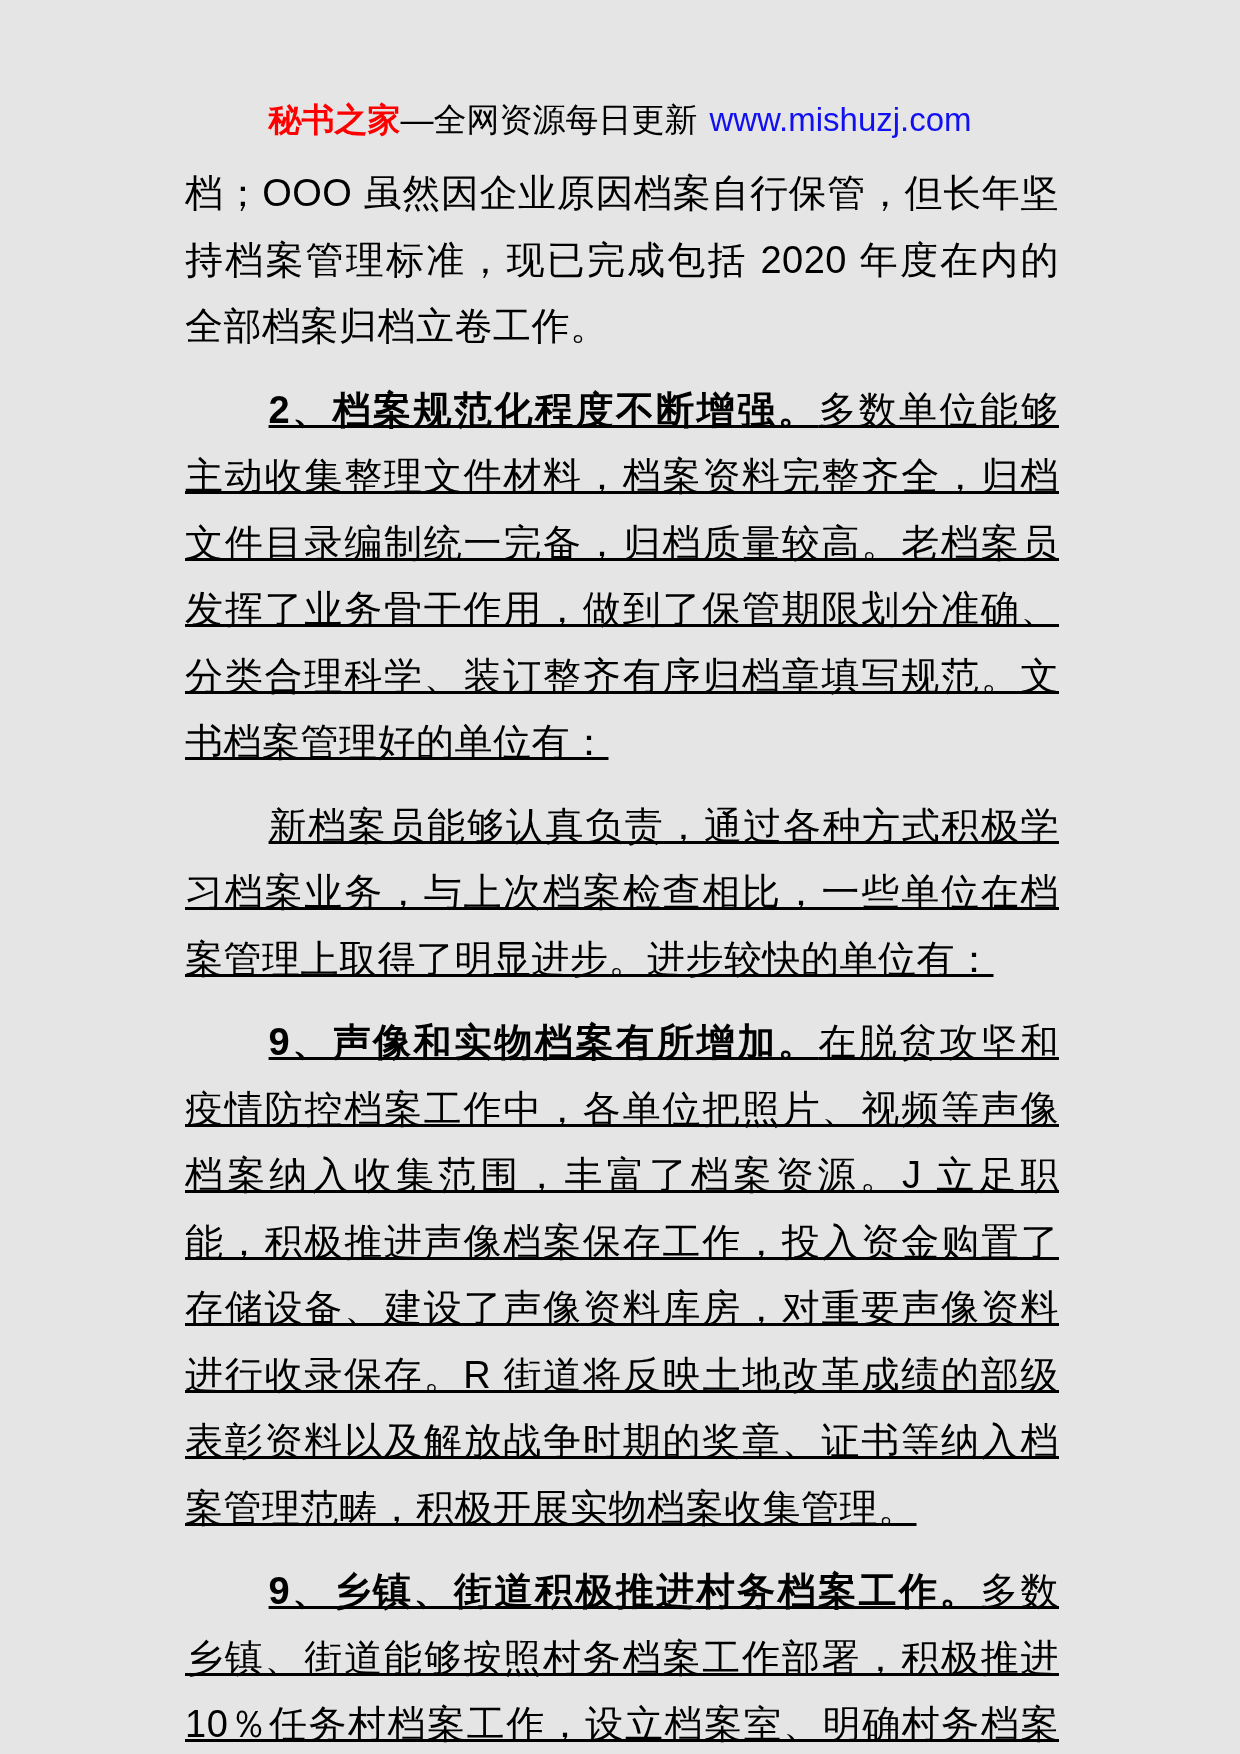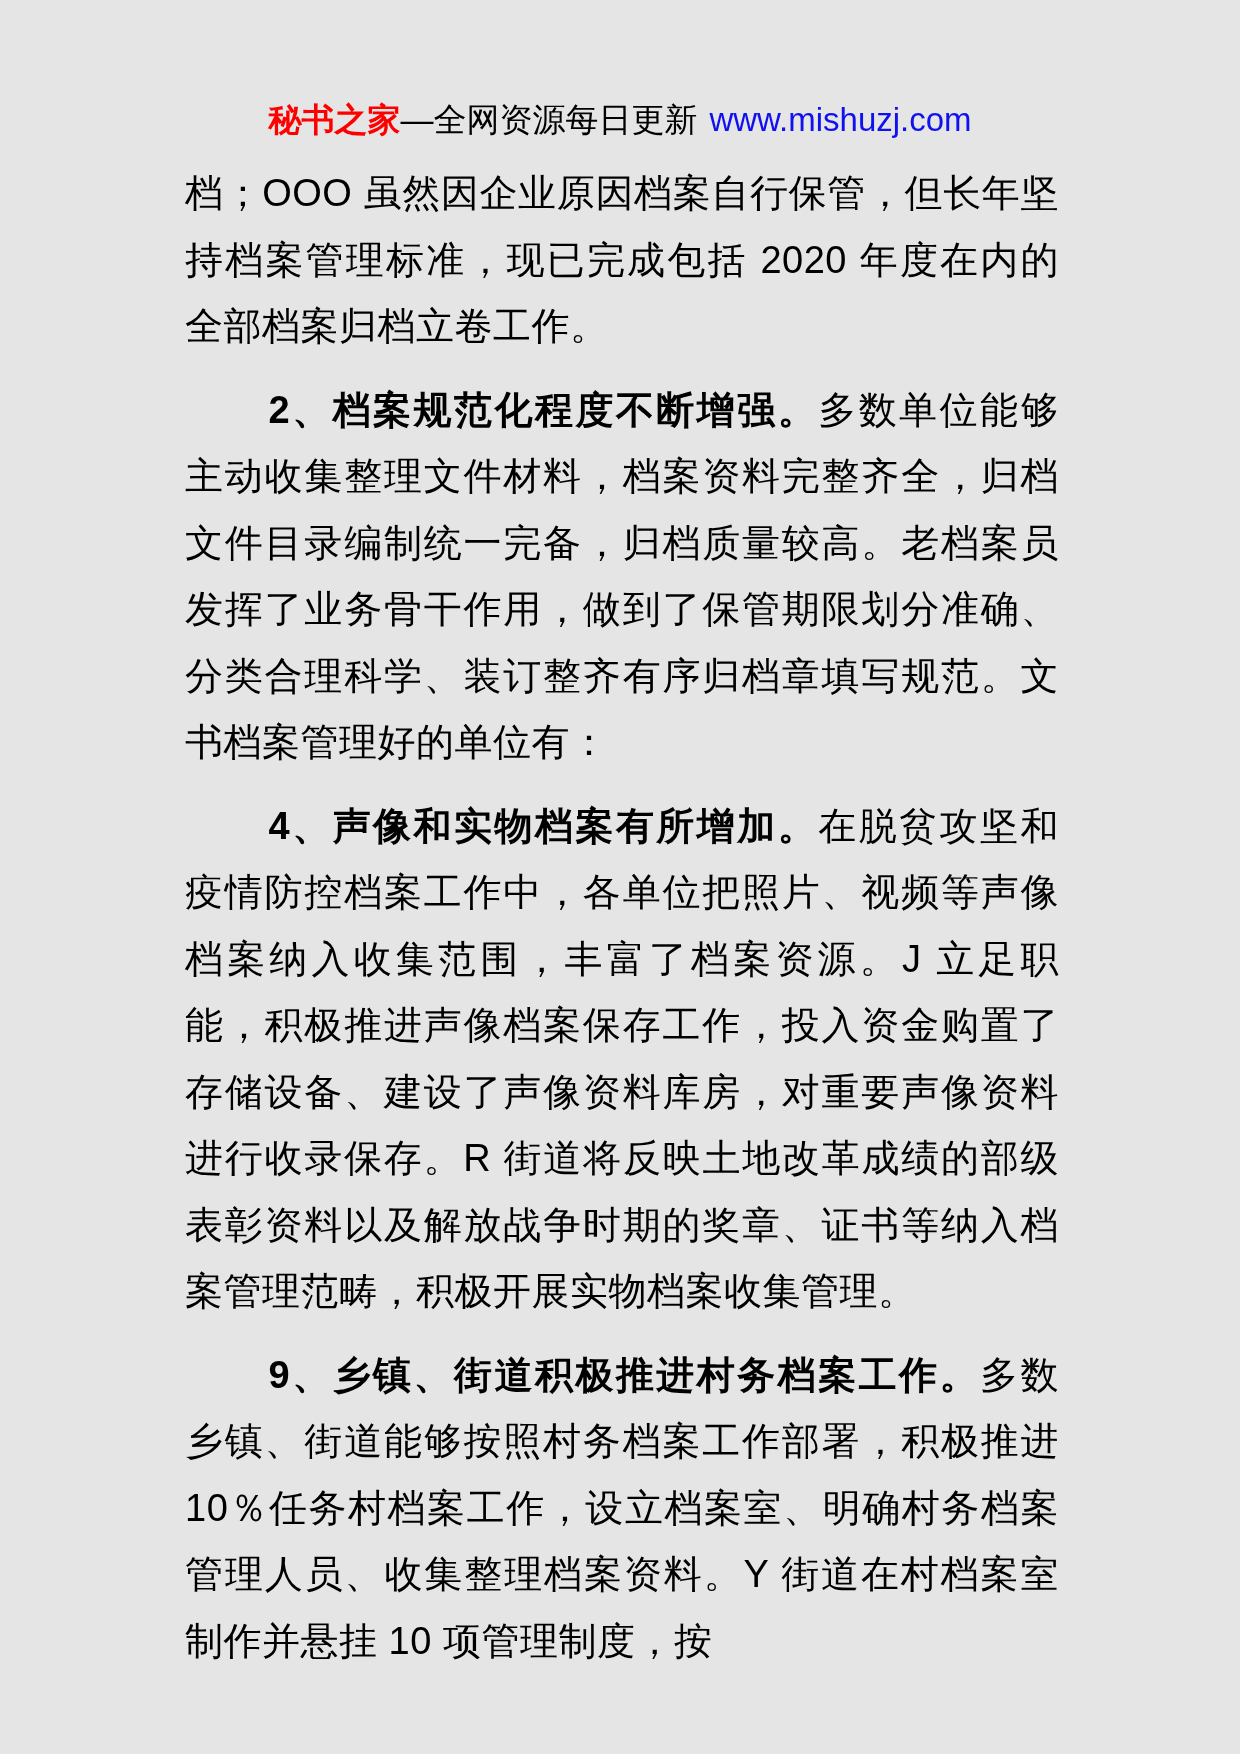--- a/index.html
+++ b/index.html
@@ -38,31 +38,33 @@
     line-height: 66.5px;
     text-align: justify;
     letter-spacing: 0.5px;
   }
   .para {
     margin: 17px;
     padding: 0;
   }
   .para.indent {
     text-indent: 2.2em;
+    text-decoration: underline;
   }
   .seg.bold {
     font-weight: 700;
   }
 </style>
 </head>
 <body>
 
 <div class="page">
   <div class="doc-header">
     <span class="site-name" style="color: rgb(255, 0, 0);">秘书之家</span><span class="separator" style="color: rgb(0, 0, 0);">—</span><span class="tagline" style="color: rgb(0, 0, 0);">全网资源每日更新</span><span class="site-url" style="color: rgb(16, 16, 240);">www.mishuzj.com</span>
   </div>
   <div class="doc-body">
       <p class="para"><span class="seg">档；OOO 虽然因企业原因档案自行保管，但长年坚持档案管理标准，现已完成包括 2020 年度在内的全部档案归档立卷工作。</span></p>
       <p class="para indent"><span class="seg bold">2、档案规范化程度不断增强。</span><span class="seg">多数单位能够主动收集整理文件材料，档案资料完整齐全，归档文件目录编制统一完备，归档质量较高。老档案员发挥了业务骨干作用，做到了保管期限划分准确、分类合理科学、装订整齐有序归档章填写规范。文书档案管理好的单位有：</span></p>
-      <p class="para indent"><span class="seg bold">4、声像和实物档案有所增加。</span><span class="seg">在脱贫攻坚和疫情防控档案工作中，各单位把照片、视频等声像档案纳入收集范围，丰富了档案资源。J 立足职能，积极推进声像档案保存工作，投入资金购置了存储设备、建设了声像资料库房，对重要声像资料进行收录保存。R 街道将反映土地改革成绩的部级表彰资料以及解放战争时期的奖章、证书等纳入档案管理范畴，积极开展实物档案收集管理。</span></p>
+      <p class="para indent"><span class="seg">新档案员能够认真负责，通过各种方式积极学习档案业务，与上次档案检查相比，一些单位在档案管理上取得了明显进步。进步较快的单位有：</span></p>
+      <p class="para indent"><span class="seg bold">9、声像和实物档案有所增加。</span><span class="seg">在脱贫攻坚和疫情防控档案工作中，各单位把照片、视频等声像档案纳入收集范围，丰富了档案资源。J 立足职能，积极推进声像档案保存工作，投入资金购置了存储设备、建设了声像资料库房，对重要声像资料进行收录保存。R 街道将反映土地改革成绩的部级表彰资料以及解放战争时期的奖章、证书等纳入档案管理范畴，积极开展实物档案收集管理。</span></p>
       <p class="para indent"><span class="seg bold">9、乡镇、街道积极推进村务档案工作。</span><span class="seg">多数乡镇、街道能够按照村务档案工作部署，积极推进 10％任务村档案工作，设立档案室、明确村务档案管理人员、收集整理档案资料。Y 街道在村档案室制作并悬挂 10 项管理制度，按</span></p>
     </div>
 </div>
 
 </body></html>

